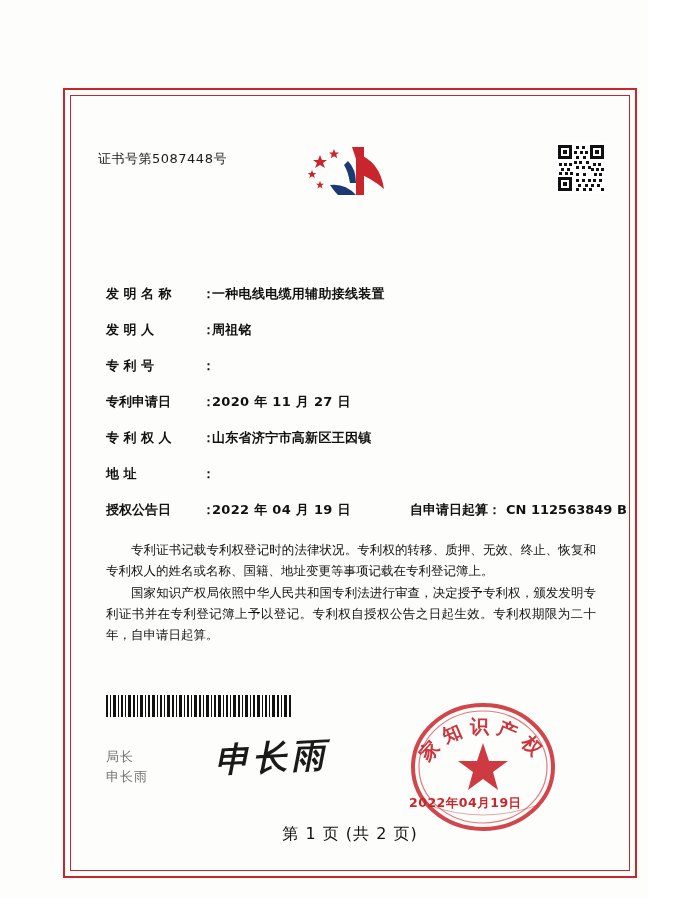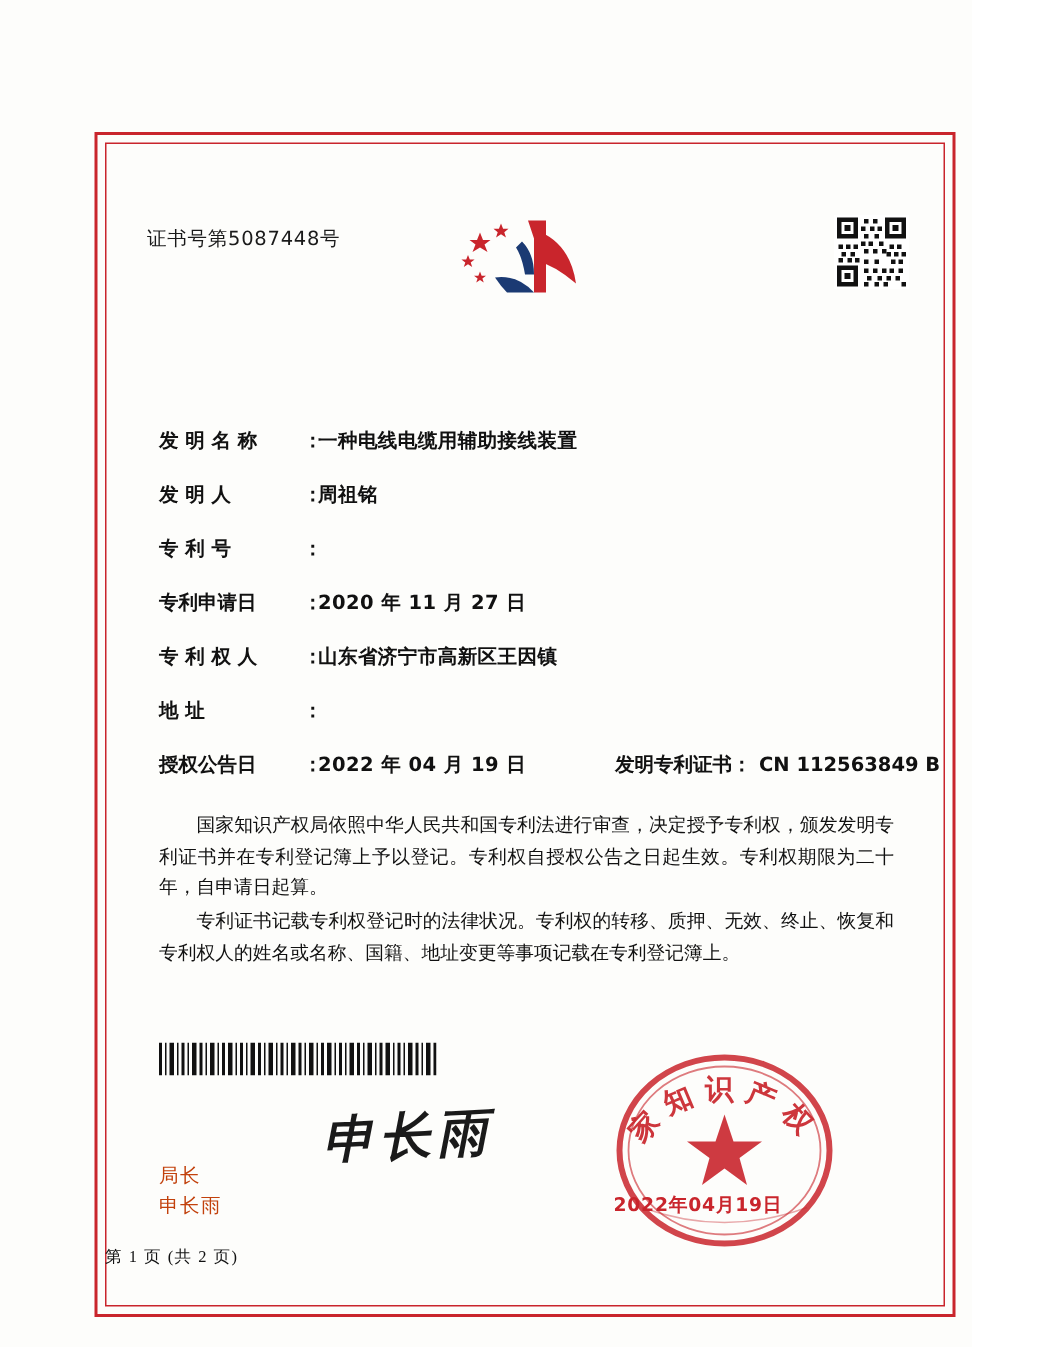--- a/index.html
+++ b/index.html
@@ -159,24 +159,24 @@
     left: 36px;
     top: 600px;
     width: 185px;
     height: 22px;
   }
 
   
   .sig-block {
     position: absolute;
     left: 36px;
-    top: 680px;
+    top: 652px;
     font-size: 13px;
     line-height: 1.5;
-    color: #c2410c;
+    color: #737373;
   }
   .sig-line { letter-spacing: 1px; white-space: nowrap; }
 
   
   .handwriting {
     position: absolute;
     left: 145px;
     top: 640px;
     font-family: "DejaVu Serif", "Liberation Serif", serif;
     font-size: 34px;
@@ -206,24 +206,24 @@
     white-space: nowrap;
     font-weight: bold;
   }
 
   
   .footer {
     position: absolute;
     left: 0;
     bottom: 26px;
     width: 100%;
-    font-size: 11px;
+    text-align: center;
+    font-size: 16px;
     color: #111;
     letter-spacing: 1px;
-    font-family: Liberation Serif, serif;
   }
 </style>
 </head>
 <body>
 
 <div class="page">
 
   <div class="border-outer"></div>
   <div class="border-inner"></div>
 
@@ -346,30 +346,30 @@
 
       <div class="field-row">
         <span class="field-label">地          址</span>
         <span class="field-colon">：</span>
       </div>
 
       <div class="field-row dual">
         <span class="field-label">授权公告日</span>
         <span class="field-colon">：</span>
         <span class="field-value">2022 年 04 月 19 日</span>
-        <span class="field-label2">发明专利证书</span>
+        <span class="field-label2">自申请日起算</span>
         <span class="field-colon">：</span>
         <span class="field-value2">CN 112563849 B</span>
       </div>
 
     </div>
 
     <div class="body-text">
+      <p>专利证书记载专利权登记时的法律状况。专利权的转移、质押、无效、终止、恢复和专利权人的姓名或名称、国籍、地址变更等事项记载在专利登记簿上。</p>
       <p>国家知识产权局依照中华人民共和国专利法进行审查，决定授予专利权，颁发发明专利证书并在专利登记簿上予以登记。专利权自授权公告之日起生效。专利权期限为二十年，自申请日起算。</p>
-      <p>专利证书记载专利权登记时的法律状况。专利权的转移、质押、无效、终止、恢复和专利权人的姓名或名称、国籍、地址变更等事项记载在专利登记簿上。</p>
     </div>
 
     <div class="barcode">
       <svg width="185" height="22" viewBox="0 0 185 22">
         <g fill="#111111">
           <rect x="0" y="0" width="2" height="22"></rect>
             <rect x="4" y="0" width="1" height="22"></rect>
           <rect x="7" y="0" width="3" height="22"></rect>
             <rect x="12" y="0" width="1" height="22"></rect>
           <rect x="15" y="0" width="2" height="22"></rect>

